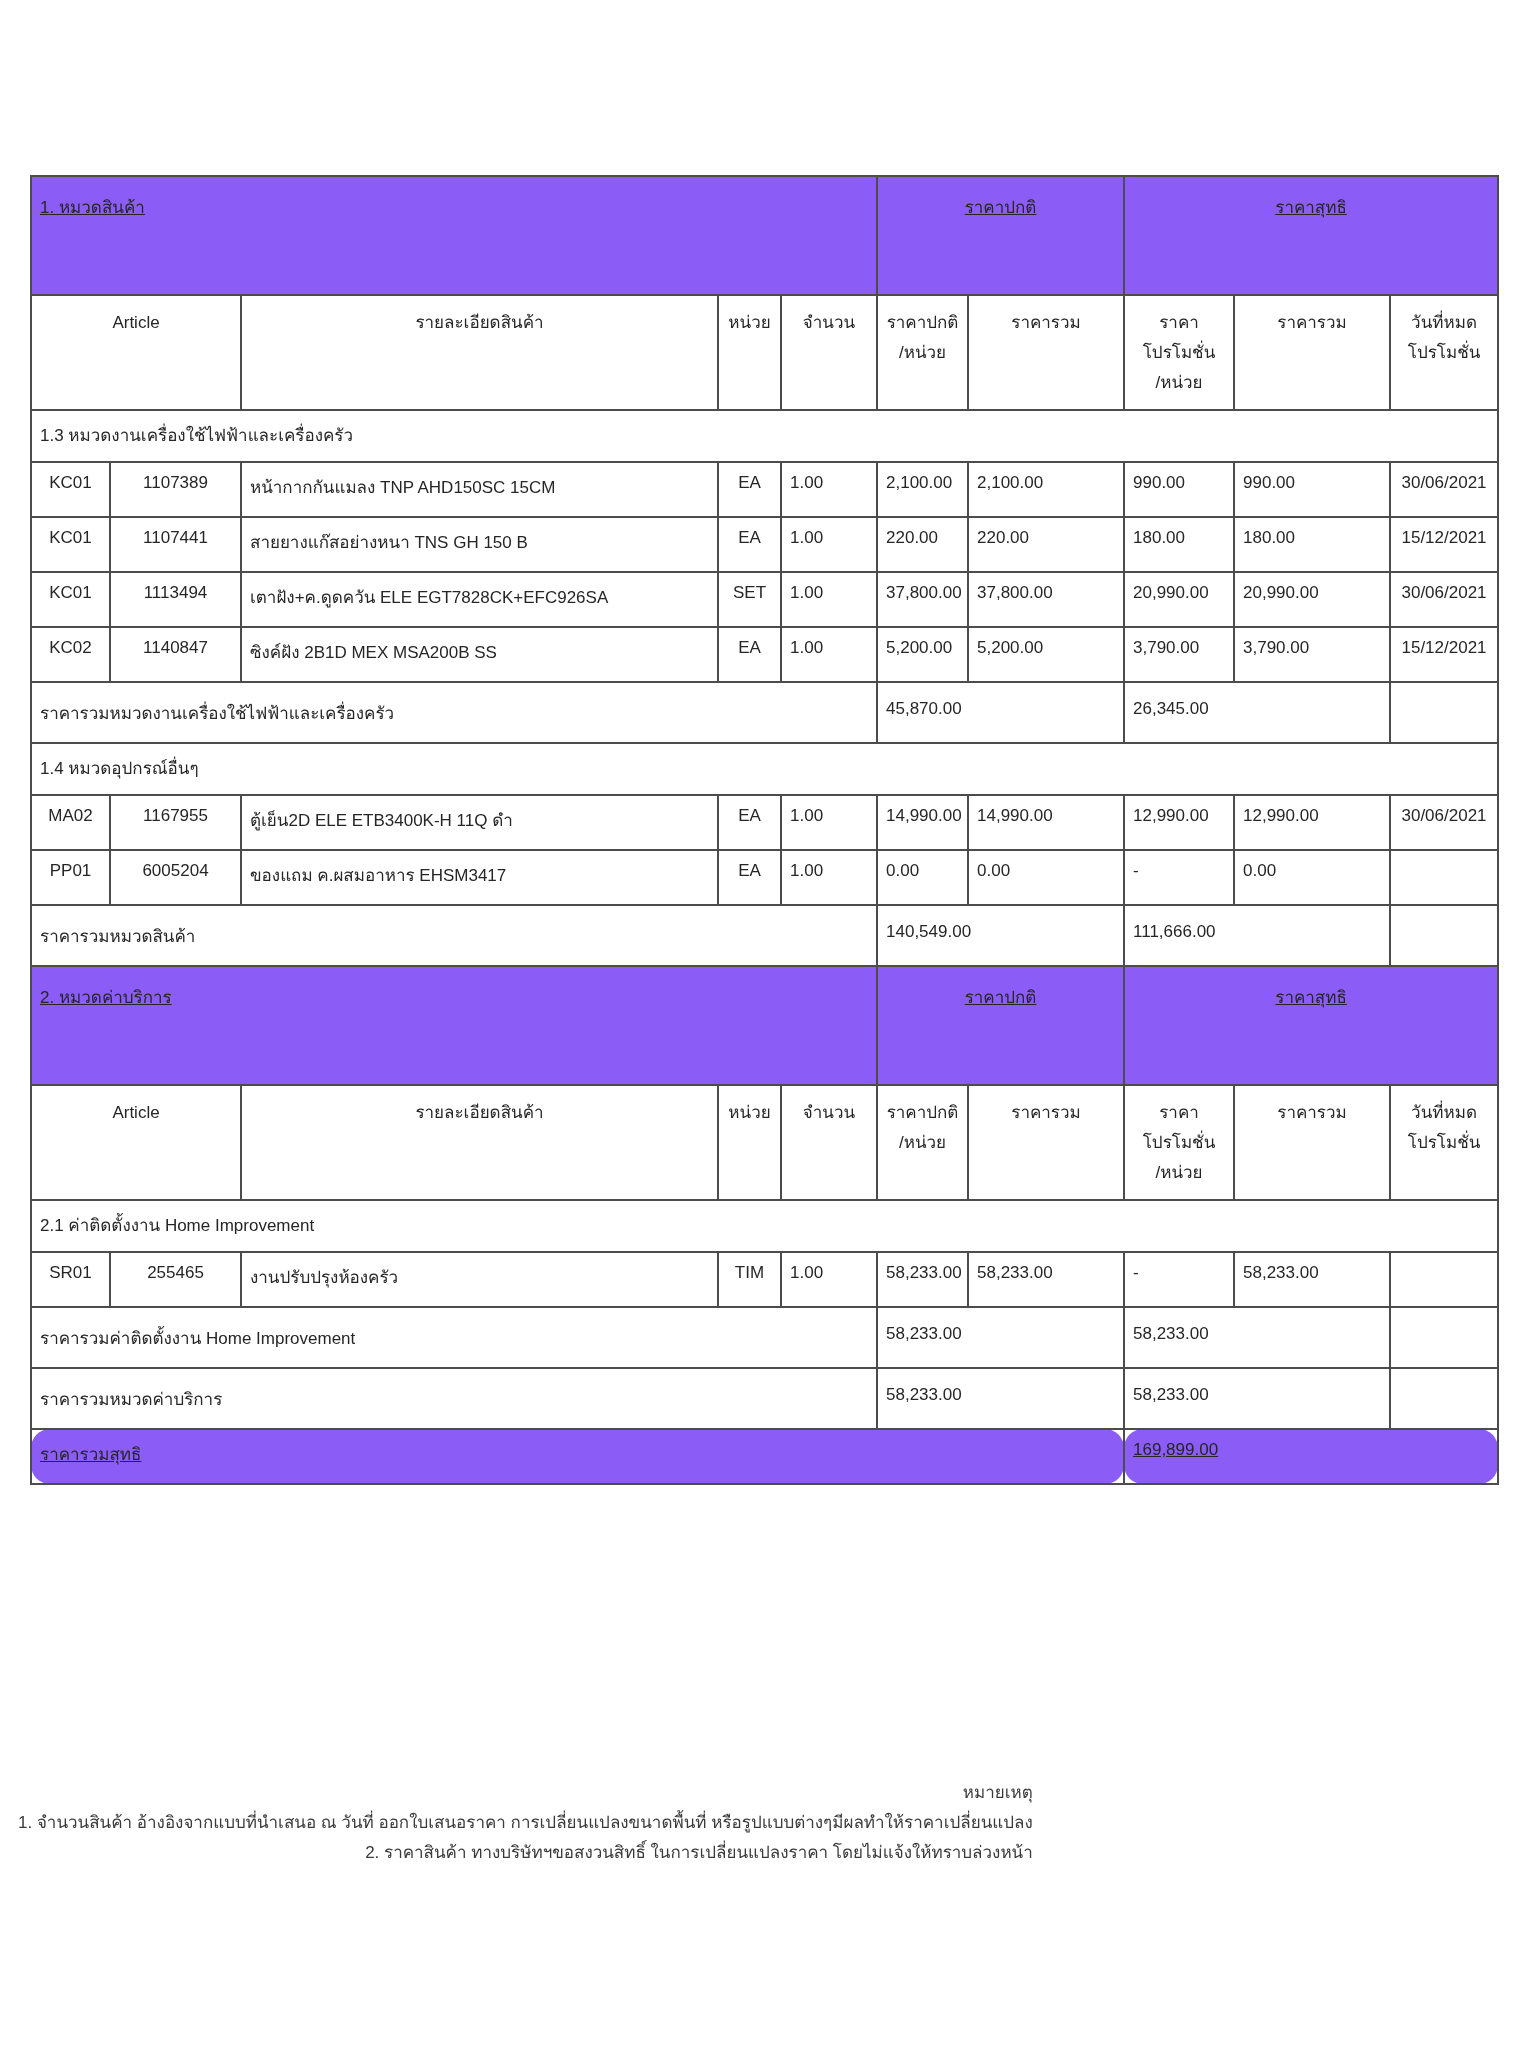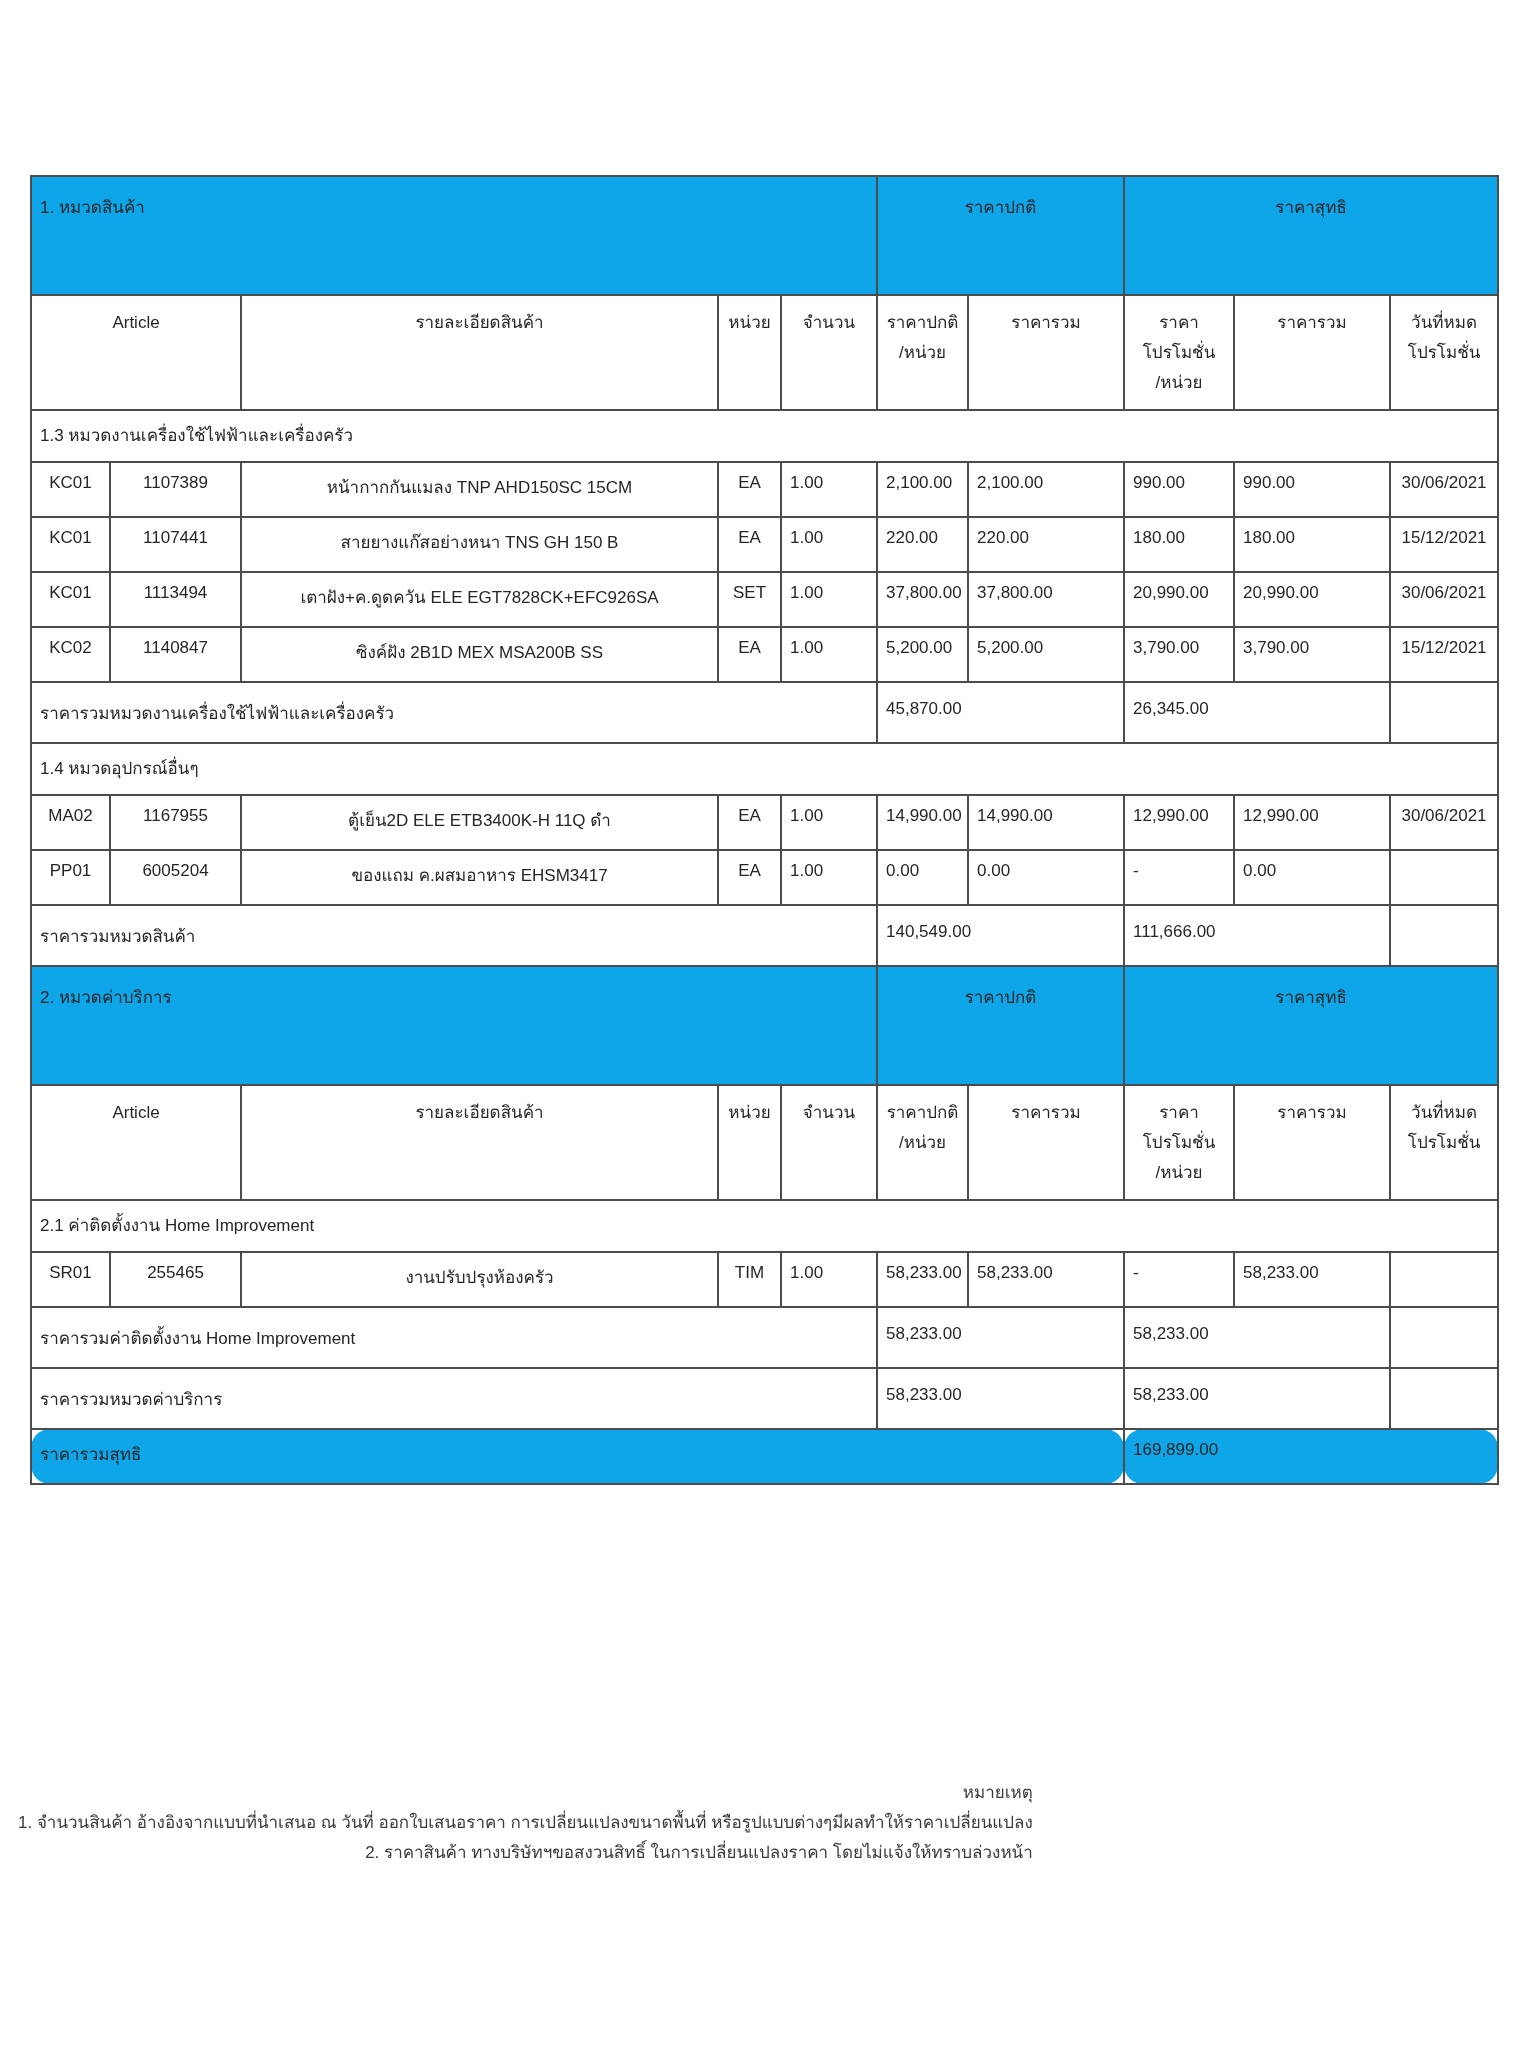--- a/index.html
+++ b/index.html
@@ -16,30 +16,30 @@
     border-collapse:collapse;table-layout:fixed;
     font-size:17px;color:#262626;
   }
   table.quote td{
     border:2px solid #4c4c4c;
     padding:0 8px;
     vertical-align:top;
     overflow:hidden;
     white-space:nowrap;
   }
-  .gray{background:#0ea5e9;}
+  .gray{background:#8b5cf6;text-decoration:underline;}
   tr.r-grp td{height:101px;padding-top:16px;}
   tr.r-hdr td{height:101px;padding-top:12px;line-height:30px;}
   tr.r-sec td{height:40px;padding-top:10px;border-radius:11px;}
   tr.r-data td{height:43px;padding-top:10px;}
   tr.r-sub td{height:43px;padding-top:16px;}
   tr.r-grand td{height:43px;padding-top:10px;border-radius:19px;}
   .ctr{text-align:center;}
   .num{padding-right:10px;}
-  .lft{text-align:center;padding-left:10px;border-radius:15px;}
+  .lft{text-align:left;padding-left:10px;border-radius:15px;}
   .grp-title{padding-left:14px;}
   .sec-title{padding-left:12px;}
   .sub-label{padding-left:14px;}
   .notes{
     position:absolute;left:18px;top:1778px;
     font-size:17px;line-height:30px;color:#3a3a3a;text-align:right;
   }
   .notes .nh{padding-left:6px;}
 </style>
 </head>

